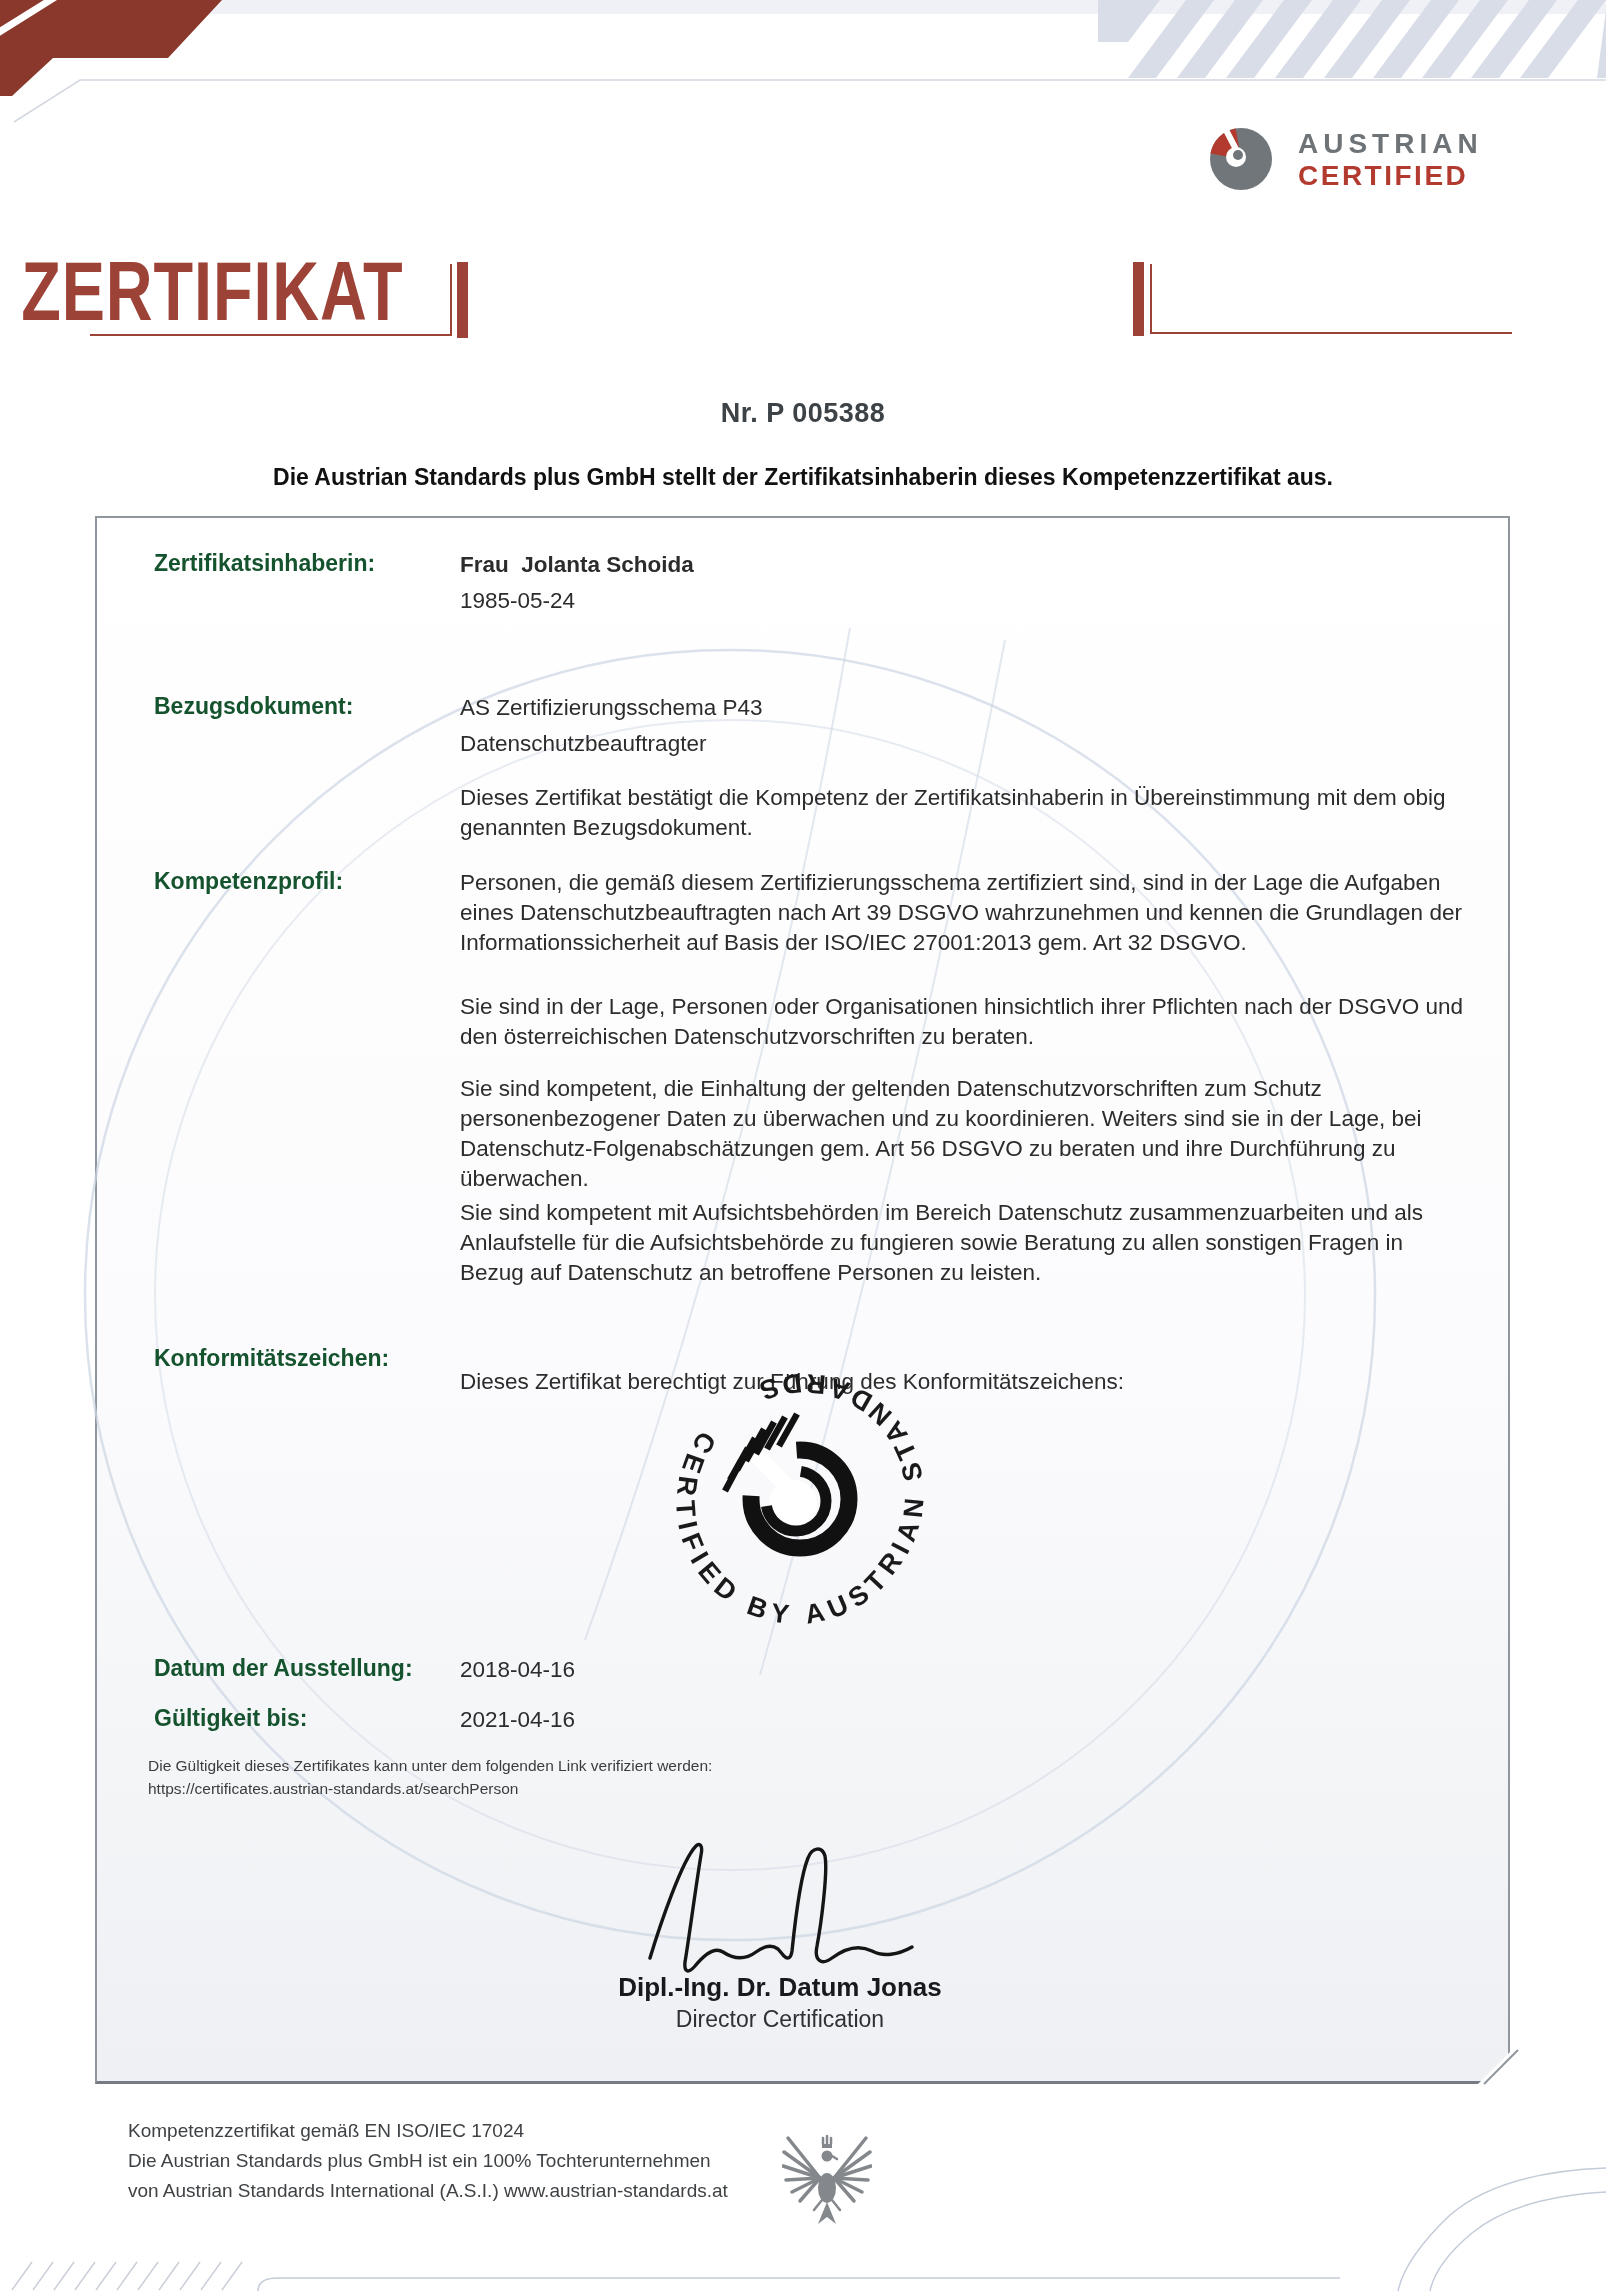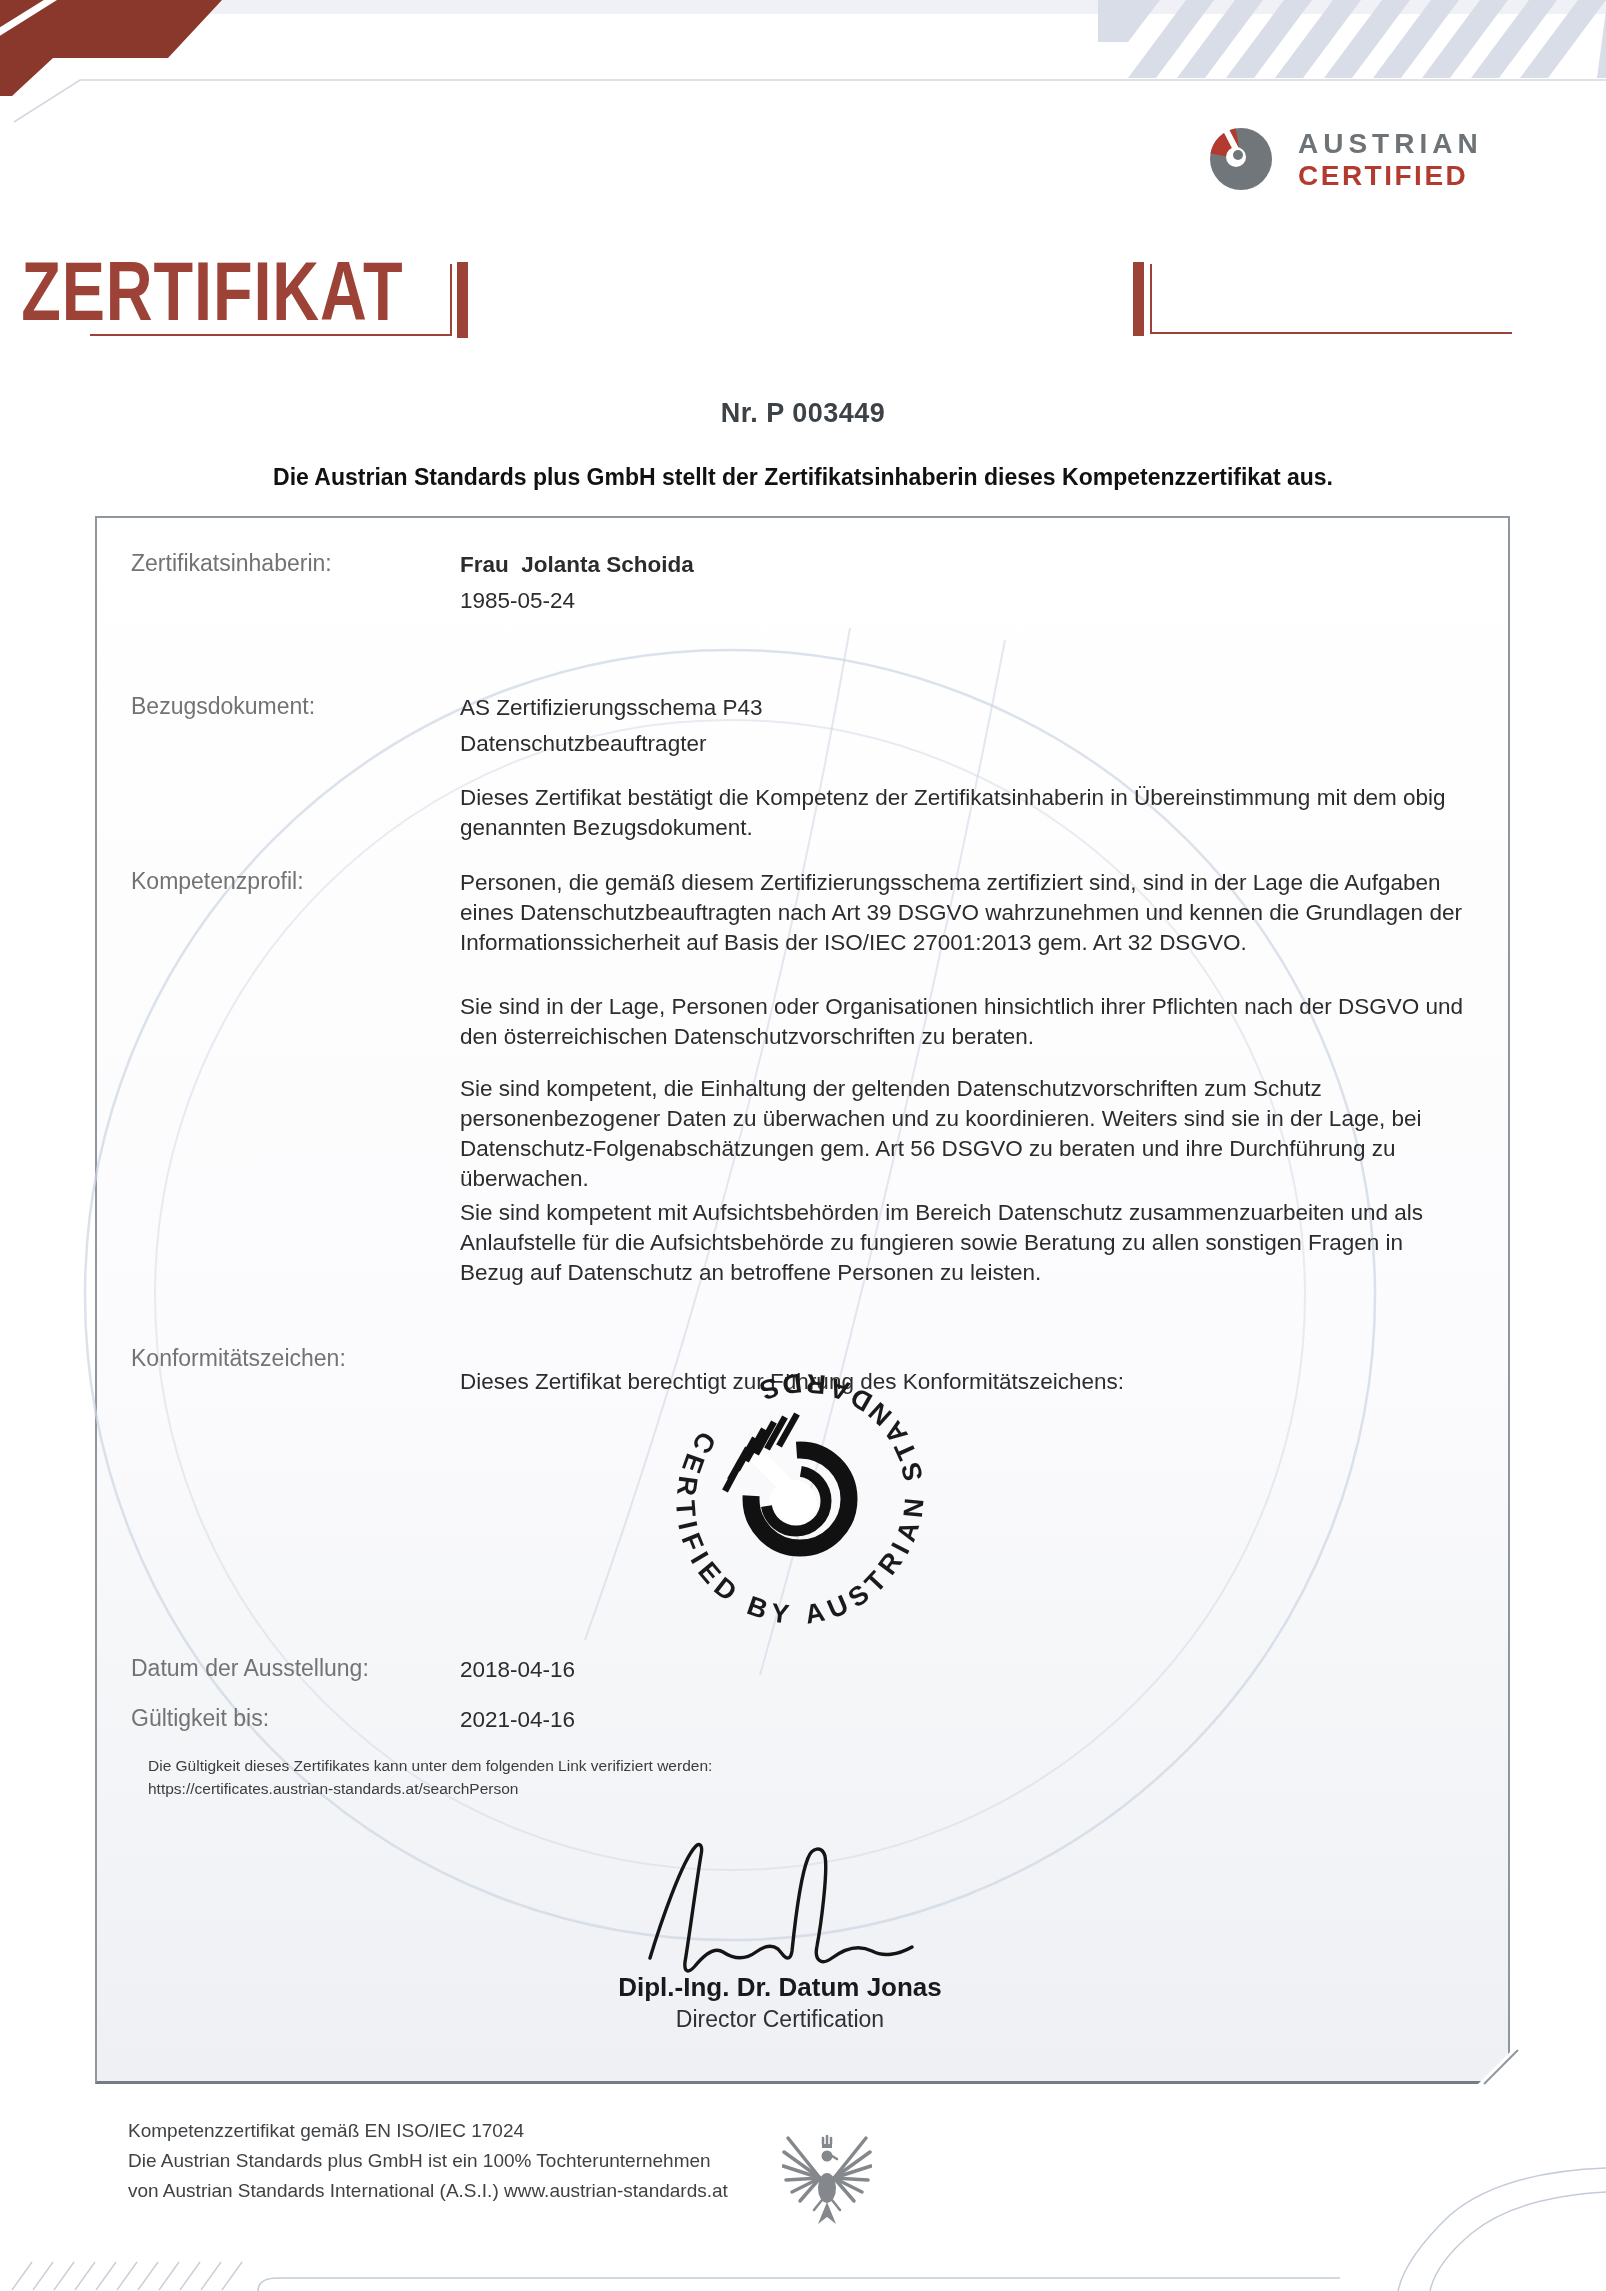--- a/index.html
+++ b/index.html
@@ -21,21 +21,21 @@
      font-size:27px;font-weight:700;color:#3c4246;letter-spacing:0.5px;}
   .intro{position:absolute;left:0;top:464px;width:1606px;text-align:center;
      font-size:23px;font-weight:700;color:#111;}
   
   .box{position:absolute;left:95px;top:516px;width:1415px;height:1568px;box-sizing:border-box;
      border:2px solid #90969e;border-bottom:3px solid #767c84;
      background:linear-gradient(180deg,#ffffff 0%,#fbfbfd 55%,#eef0f3 100%);
      clip-path:polygon(0 0,100% 0,100% calc(100% - 32px),calc(100% - 32px) 100%,0 100%);}
   .chamfer{position:absolute;left:1477px;top:2066px;width:48px;height:2px;background:#90969e;
      transform:rotate(-45deg);}
-  .lbl{position:absolute;left:131px;font-size:23px;font-weight:400;color:#737373;}
+  .lbl{position:absolute;left:154px;font-size:23px;font-weight:700;color:#14532d;}
   .val{position:absolute;left:460px;width:1005px;font-size:22.5px;line-height:30px;
      color:#2c2c2c;white-space:pre-wrap;}
   .bold{font-weight:700;}
   .fine{position:absolute;left:148px;font-size:15.5px;line-height:21px;color:#3c3c3c;}
   .sig-name{position:absolute;left:560px;top:1972px;width:440px;text-align:center;
      font-size:26px;font-weight:700;color:#17191c;}
   .sig-role{position:absolute;left:560px;top:2006px;width:440px;text-align:center;
      font-size:23px;color:#2e3134;}
   .footer-line{position:absolute;left:128px;font-size:19px;line-height:29px;color:#3f4245;}
   .z1{z-index:1}.z2{z-index:2}.z3{z-index:3}
@@ -112,21 +112,21 @@
   <div class="rule z3" style="left:90px;top:334px;width:360px;height:2px;"></div>
   <div class="rule z3" style="left:450px;top:264px;width:2px;height:72px;"></div>
   <div class="rule z3" style="left:457px;top:262px;width:11px;height:76px;"></div>
   <div class="rule z3" style="left:1133px;top:262px;width:11px;height:74px;"></div>
   <div class="rule z3" style="left:1150px;top:264px;width:2px;height:70px;"></div>
   <div class="rule z3" style="left:1150px;top:332px;width:362px;height:2px;"></div>
   <div class="title-wrap z3">
     <h1>ZERTIFIKAT</h1>
   </div>
 
-  <div class="cert-number z3">Nr. P 003449</div>
+  <div class="cert-number z3">Nr. P 005388</div>
   <div class="intro z3">Die Austrian Standards plus GmbH stellt der Zertifikatsinhaberin dieses Kompetenzzertifikat aus.</div>
 
   <div class="lbl z3" style="top:550px;">Zertifikatsinhaberin:</div>
   <div class="val bold z3" style="top:550px;">Frau  Jolanta Schoida</div>
   <div class="val z3" style="top:586px;">1985-05-24</div>
 
   <div class="lbl z3" style="top:693px;">Bezugsdokument:</div>
   <div class="val z3" style="top:693px;">AS Zertifizierungsschema P43</div>
   <div class="val z3" style="top:729px;">Datenschutzbeauftragter</div>
   <div class="val z3" style="top:783px;">Dieses Zertifikat bestätigt die Kompetenz der Zertifikatsinhaberin in Übereinstimmung mit dem obig genannten Bezugsdokument.</div>

